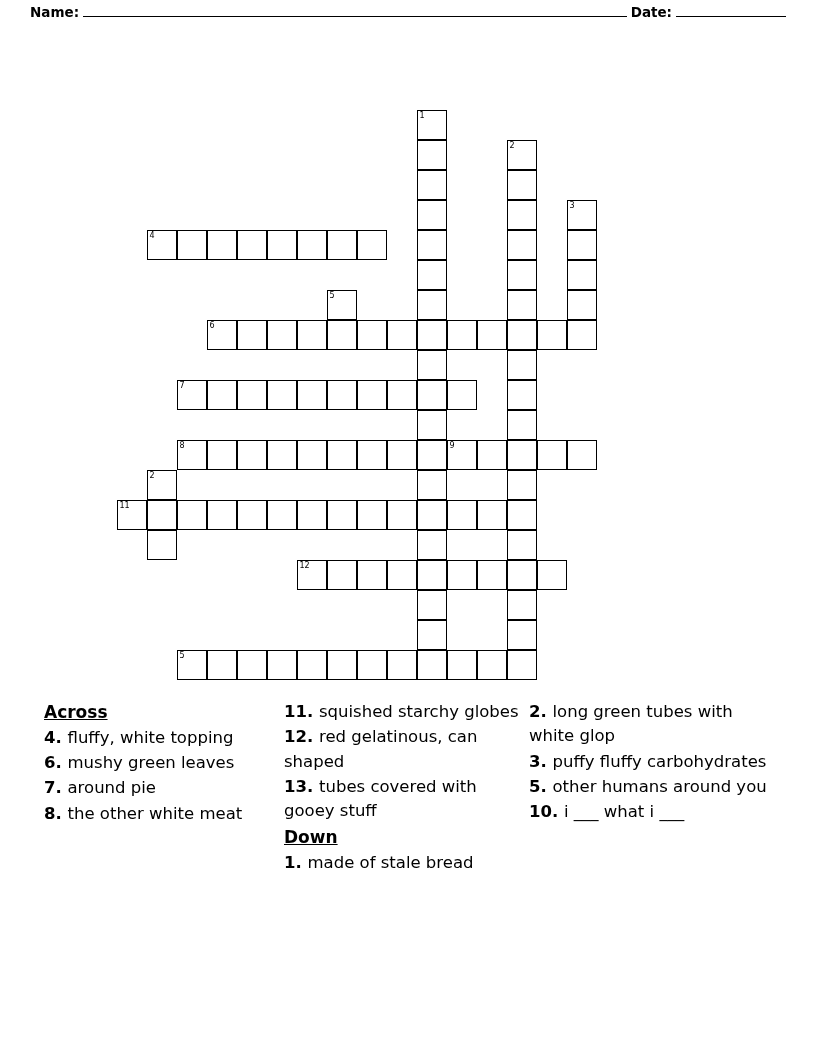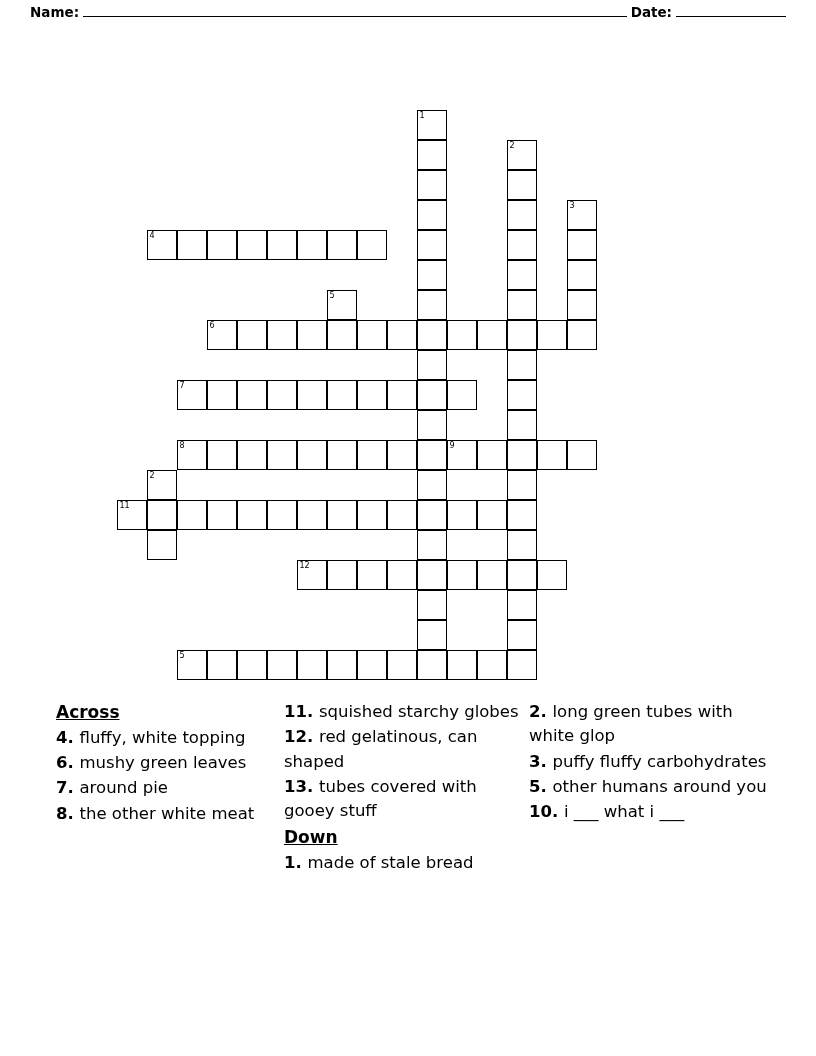--- a/index.html
+++ b/index.html
@@ -91,21 +91,21 @@
     left: 44px;
     width: 730px;
     height: 290px;
   }
   .clue-col {
     position: absolute;
     top: 0;
     font-size: 16.5px;
     line-height: 1.47;
   }
-  .col1 { left: 12px;   width: 230px; }
+  .col1 { left: 0px;   width: 230px; }
   .col2 { left: 240px; width: 240px; }
   .col3 { left: 485px; width: 245px; }
 
   .clue-heading {
     font-weight: bold;
     text-decoration: underline;
     font-size: 17px;
     margin-bottom: 1px;
   }
   .clue {

